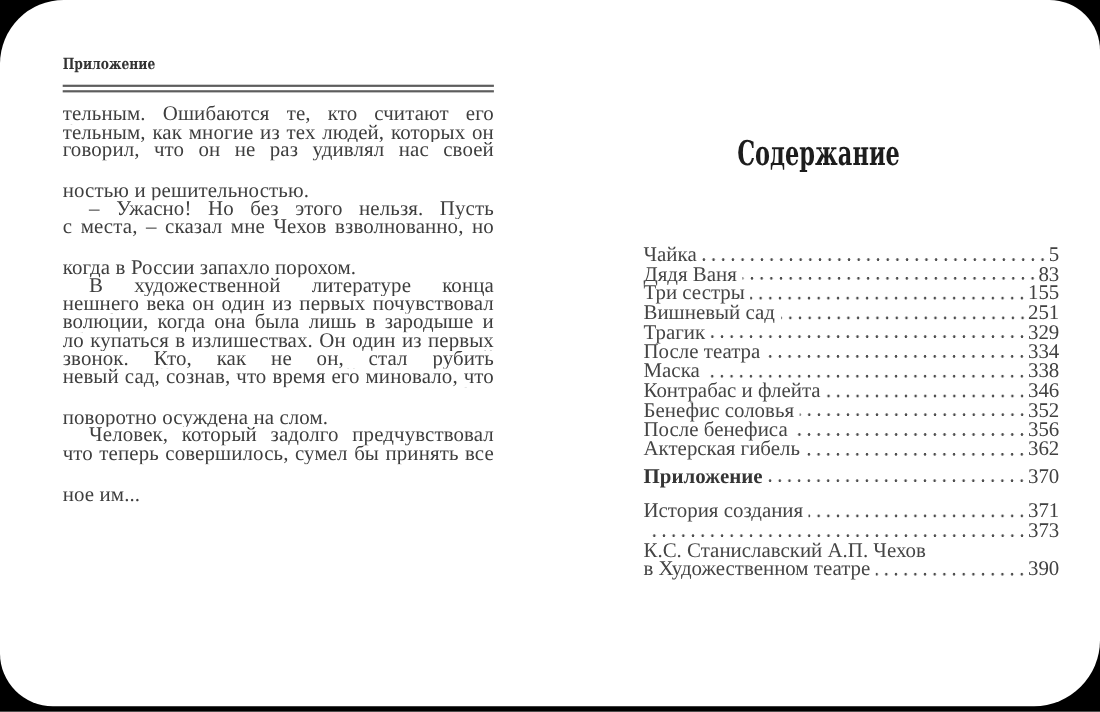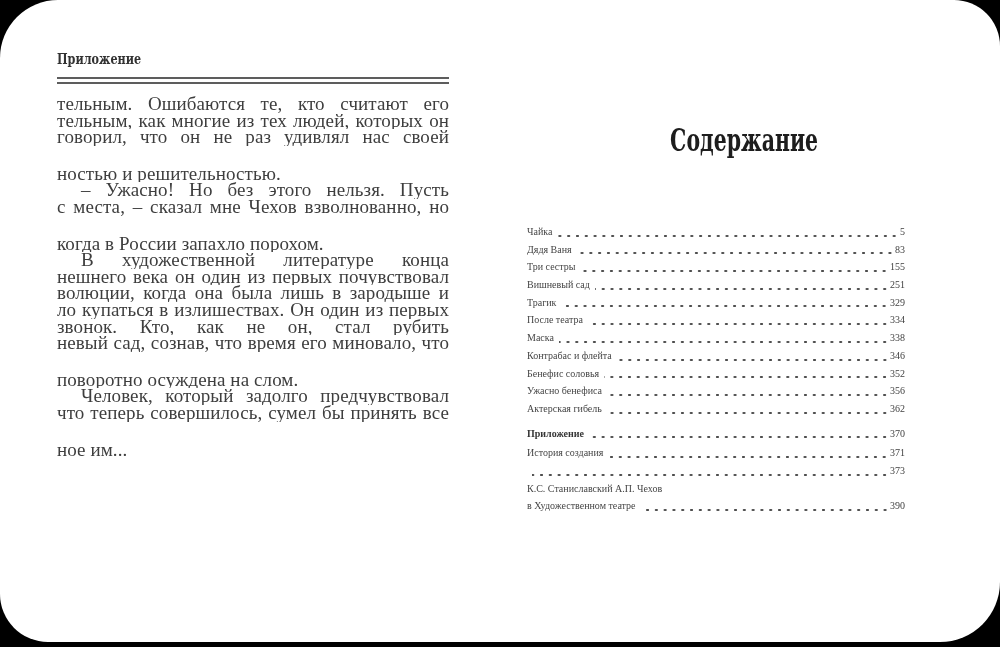--- a/index.html
+++ b/index.html
@@ -56,30 +56,30 @@
   .toc-title .stretch{
     display:inline-block;
     font-family:"DejaVu Serif", serif;
     font-weight:bold;
     font-size:31px; line-height:38px;
     transform:scaleX(0.66);
     transform-origin:center;
     white-space:nowrap;
   }
   .toc{
-    position:absolute; left:527px; top:223px; width:378px;
-    font-size:10px; color:#454545;
+    position:absolute; left:585px; top:223px; width:378px;
+    font-size:19px; color:#454545;
   }
   .toc-row{
     display:flex; align-items:baseline;
     height:17.7px; line-height:17.7px;
     white-space:nowrap;
   }
   .toc-row.gap-lg{margin-top:7px;}
-  .toc-row.gap-sm{margin-top:2px;}
+  .toc-row.gap-sm{margin-top:14px;}
   .toc-row.bold .toc-label{font-weight:bold; color:#353535;}
   .toc-label{flex:0 0 auto;}
   .toc-leader{
     flex:1 1 auto;
     align-self:stretch;
     margin:0 1px 0 5px;
     background-image:radial-gradient(circle, #4c4c4c 1.05px, rgba(0,0,0,0) 1.45px);
     background-size:8.8px 4px;
     background-repeat:repeat-x;
     background-position:right calc(100% - 3px);
@@ -159,21 +159,21 @@
         <span class="toc-label">Контрабас и флейта</span>
         <span class="toc-leader"></span>
         <span class="toc-page">346</span>
       </div>
       <div class="toc-row">
         <span class="toc-label">Бенефис соловья</span>
         <span class="toc-leader"></span>
         <span class="toc-page">352</span>
       </div>
       <div class="toc-row">
-        <span class="toc-label">Ужасно бенефиса</span>
+        <span class="toc-label">После бенефиса</span>
         <span class="toc-leader"></span>
         <span class="toc-page">356</span>
       </div>
       <div class="toc-row">
         <span class="toc-label">Актерская гибель</span>
         <span class="toc-leader"></span>
         <span class="toc-page">362</span>
       </div>
       <div class="toc-row bold gap-lg">
         <span class="toc-label">Приложение</span>

